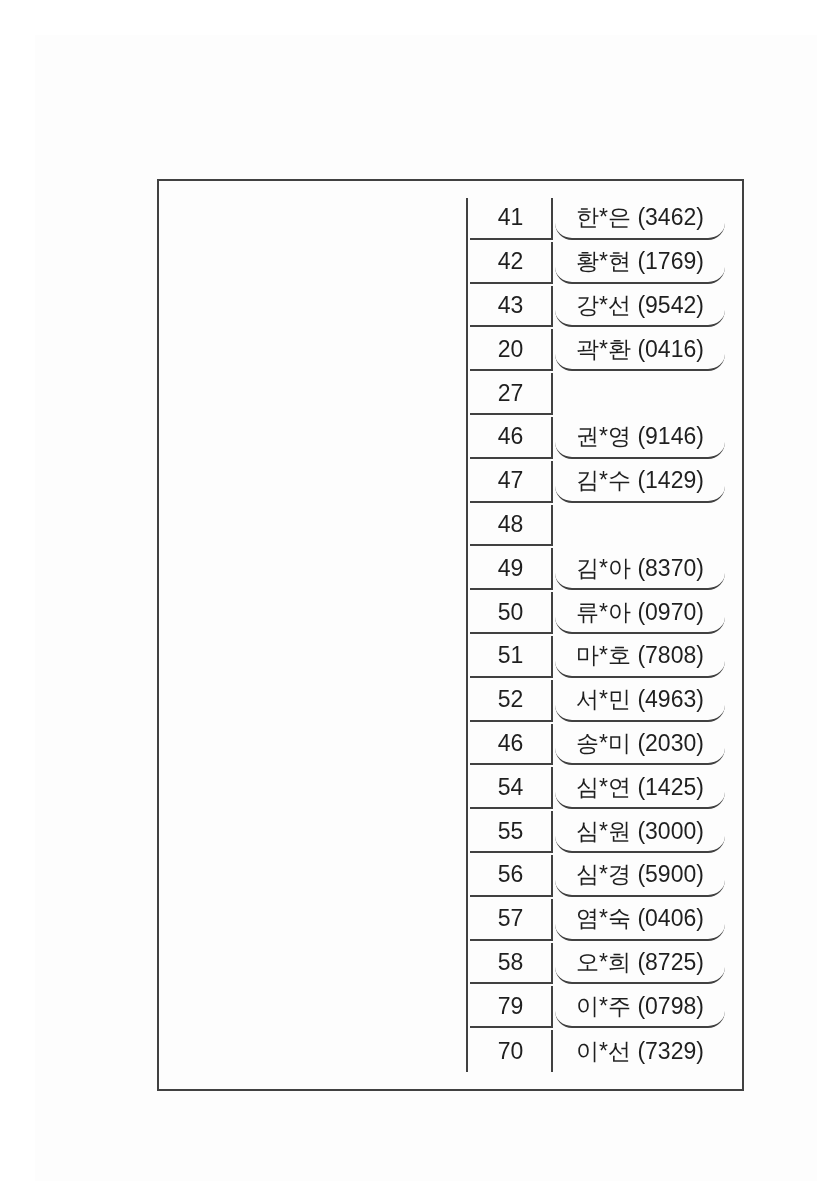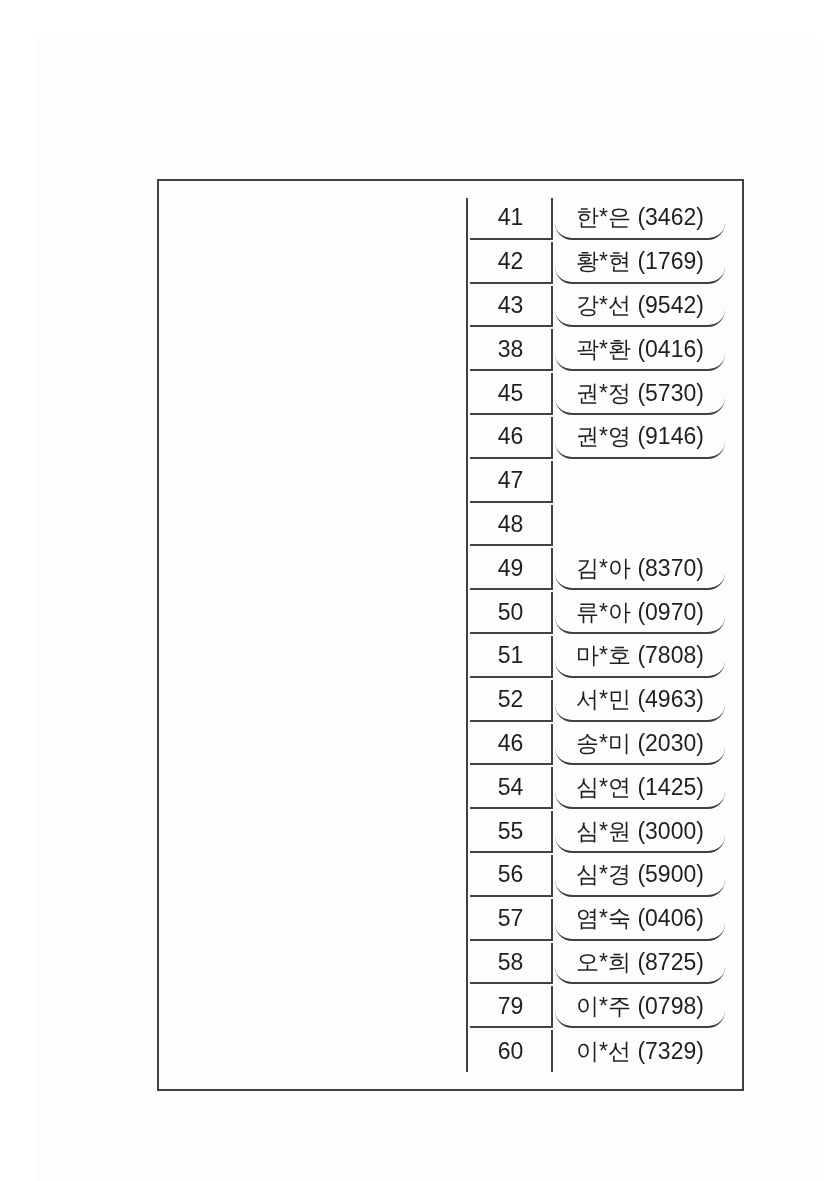--- a/index.html
+++ b/index.html
@@ -71,30 +71,30 @@
 
   <div class="cell num">41</div>
   <div class="cell name">한*은 (3462)</div>
 
   <div class="cell num">42</div>
   <div class="cell name">황*현 (1769)</div>
 
   <div class="cell num">43</div>
   <div class="cell name">강*선 (9542)</div>
 
-  <div class="cell num">38</div>
+  <div class="cell num">20</div>
   <div class="cell name">곽*환 (0416)</div>
 
-  <div class="cell num">45</div>
-  <div class="cell name">권*정 (5730)</div>
+  <div class="cell num">27</div>
 
   <div class="cell num">46</div>
   <div class="cell name">권*영 (9146)</div>
 
   <div class="cell num">47</div>
+  <div class="cell name">김*수 (1429)</div>
 
   <div class="cell num">48</div>
 
   <div class="cell num">49</div>
   <div class="cell name">김*아 (8370)</div>
 
   <div class="cell num">50</div>
   <div class="cell name">류*아 (0970)</div>
 
   <div class="cell num">51</div>
@@ -117,16 +117,16 @@
 
   <div class="cell num">57</div>
   <div class="cell name">염*숙 (0406)</div>
 
   <div class="cell num">58</div>
   <div class="cell name">오*희 (8725)</div>
 
   <div class="cell num">79</div>
   <div class="cell name">이*주 (0798)</div>
 
-  <div class="cell num">60</div>
+  <div class="cell num">70</div>
   <div class="cell name">이*선 (7329)</div>
 </div>
 </div>
 
 </body></html>

